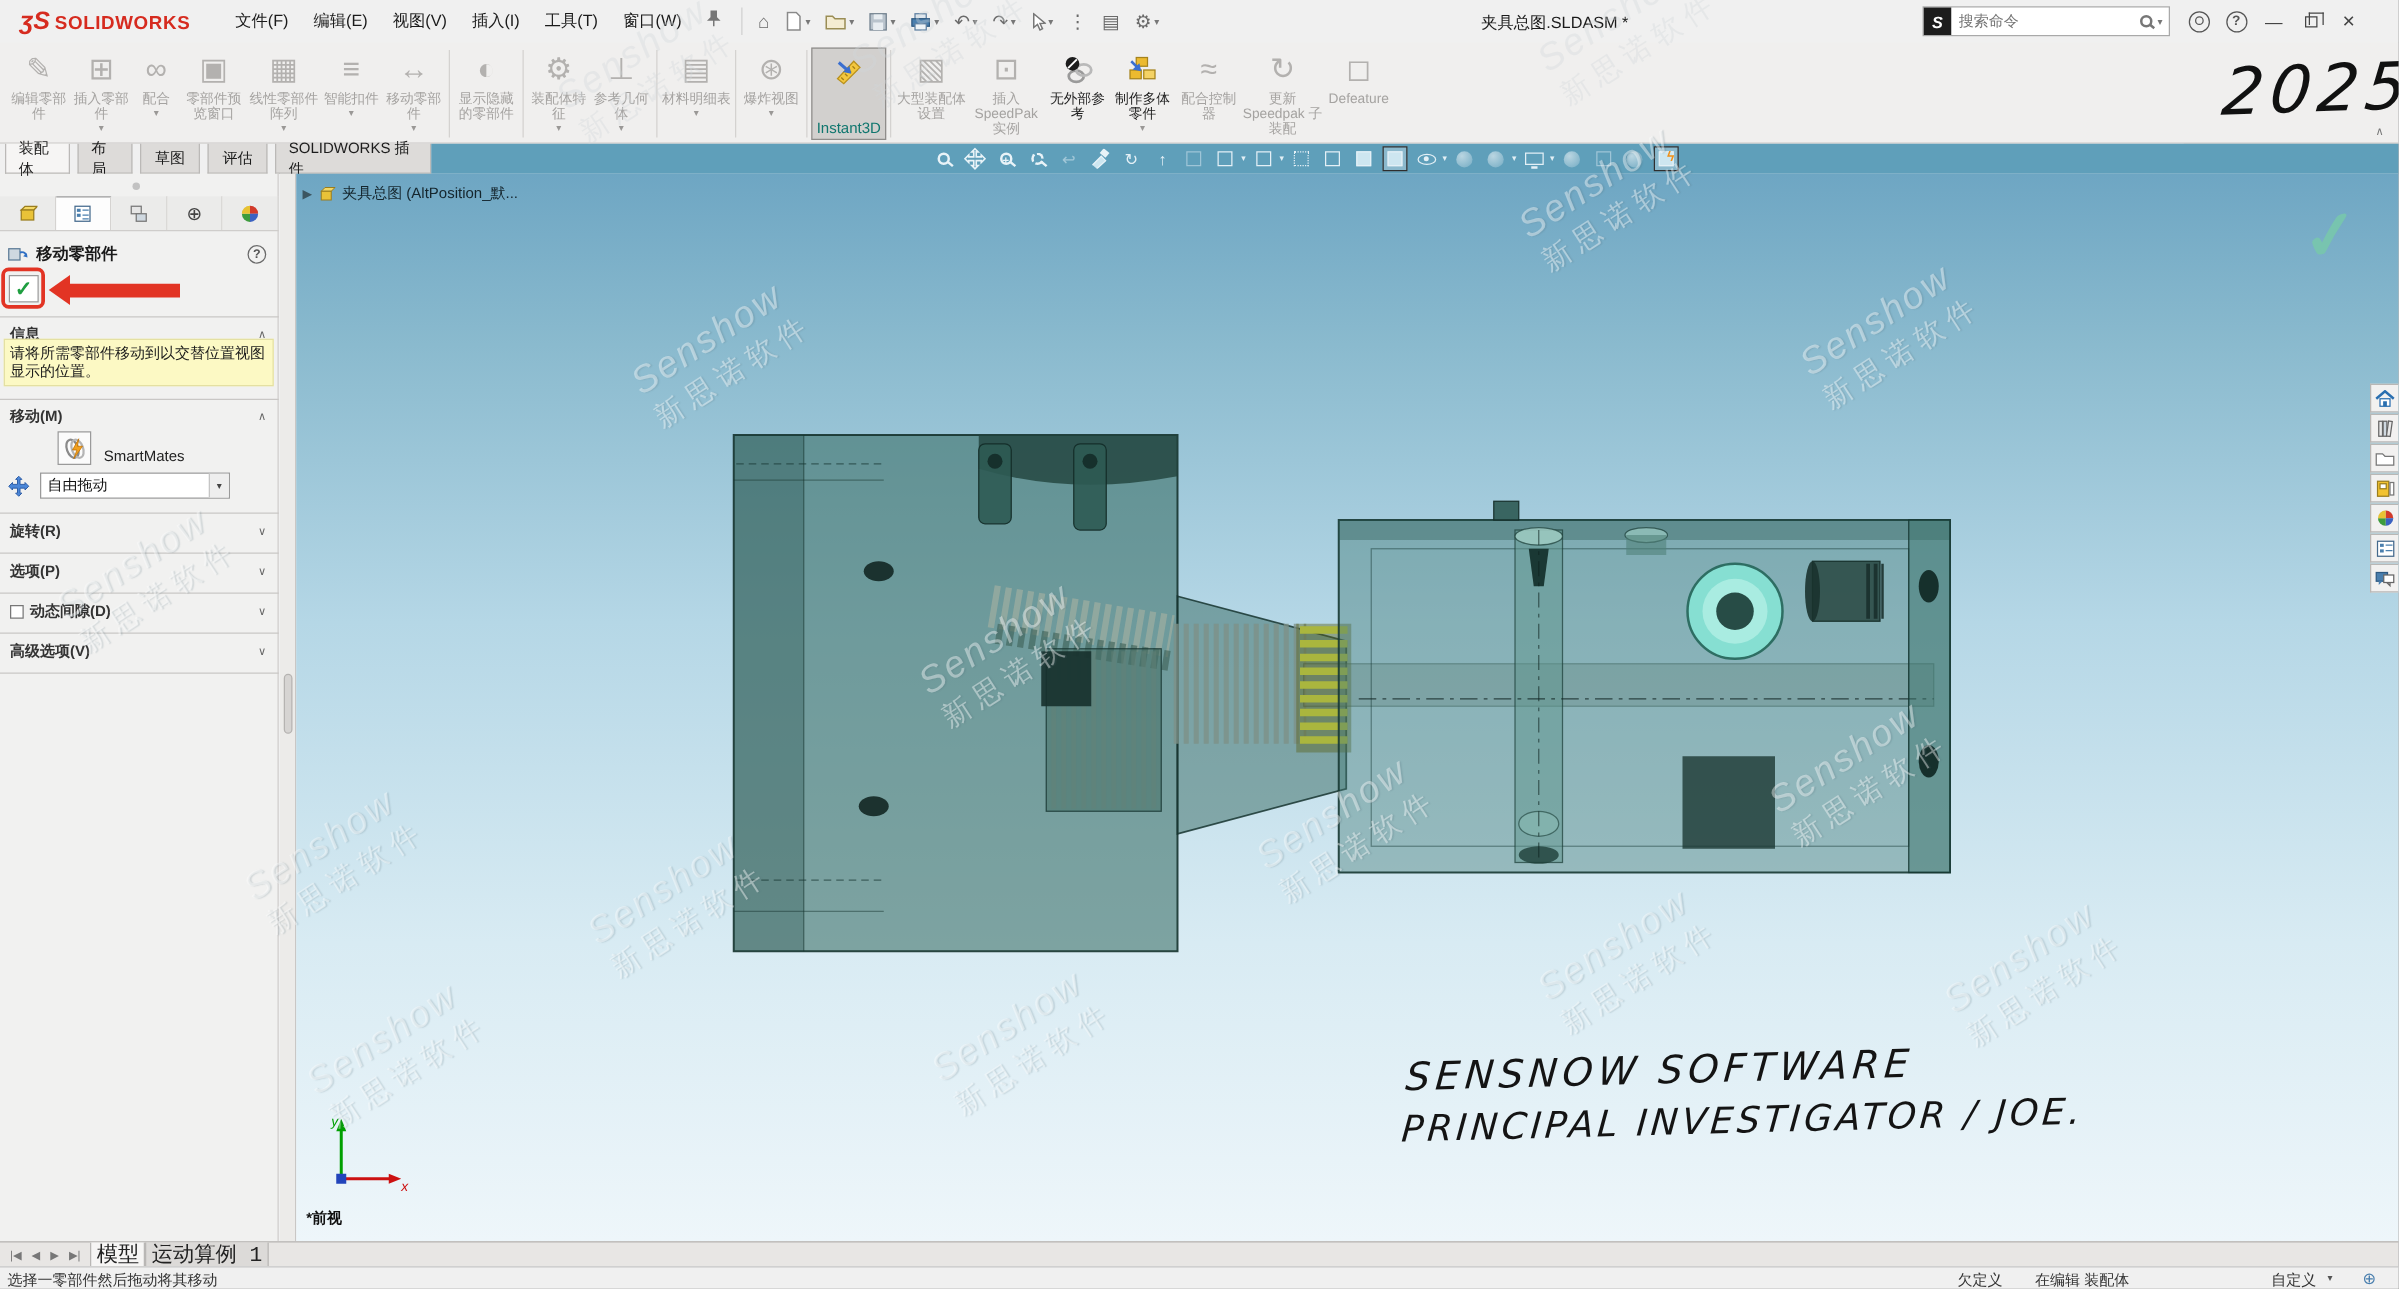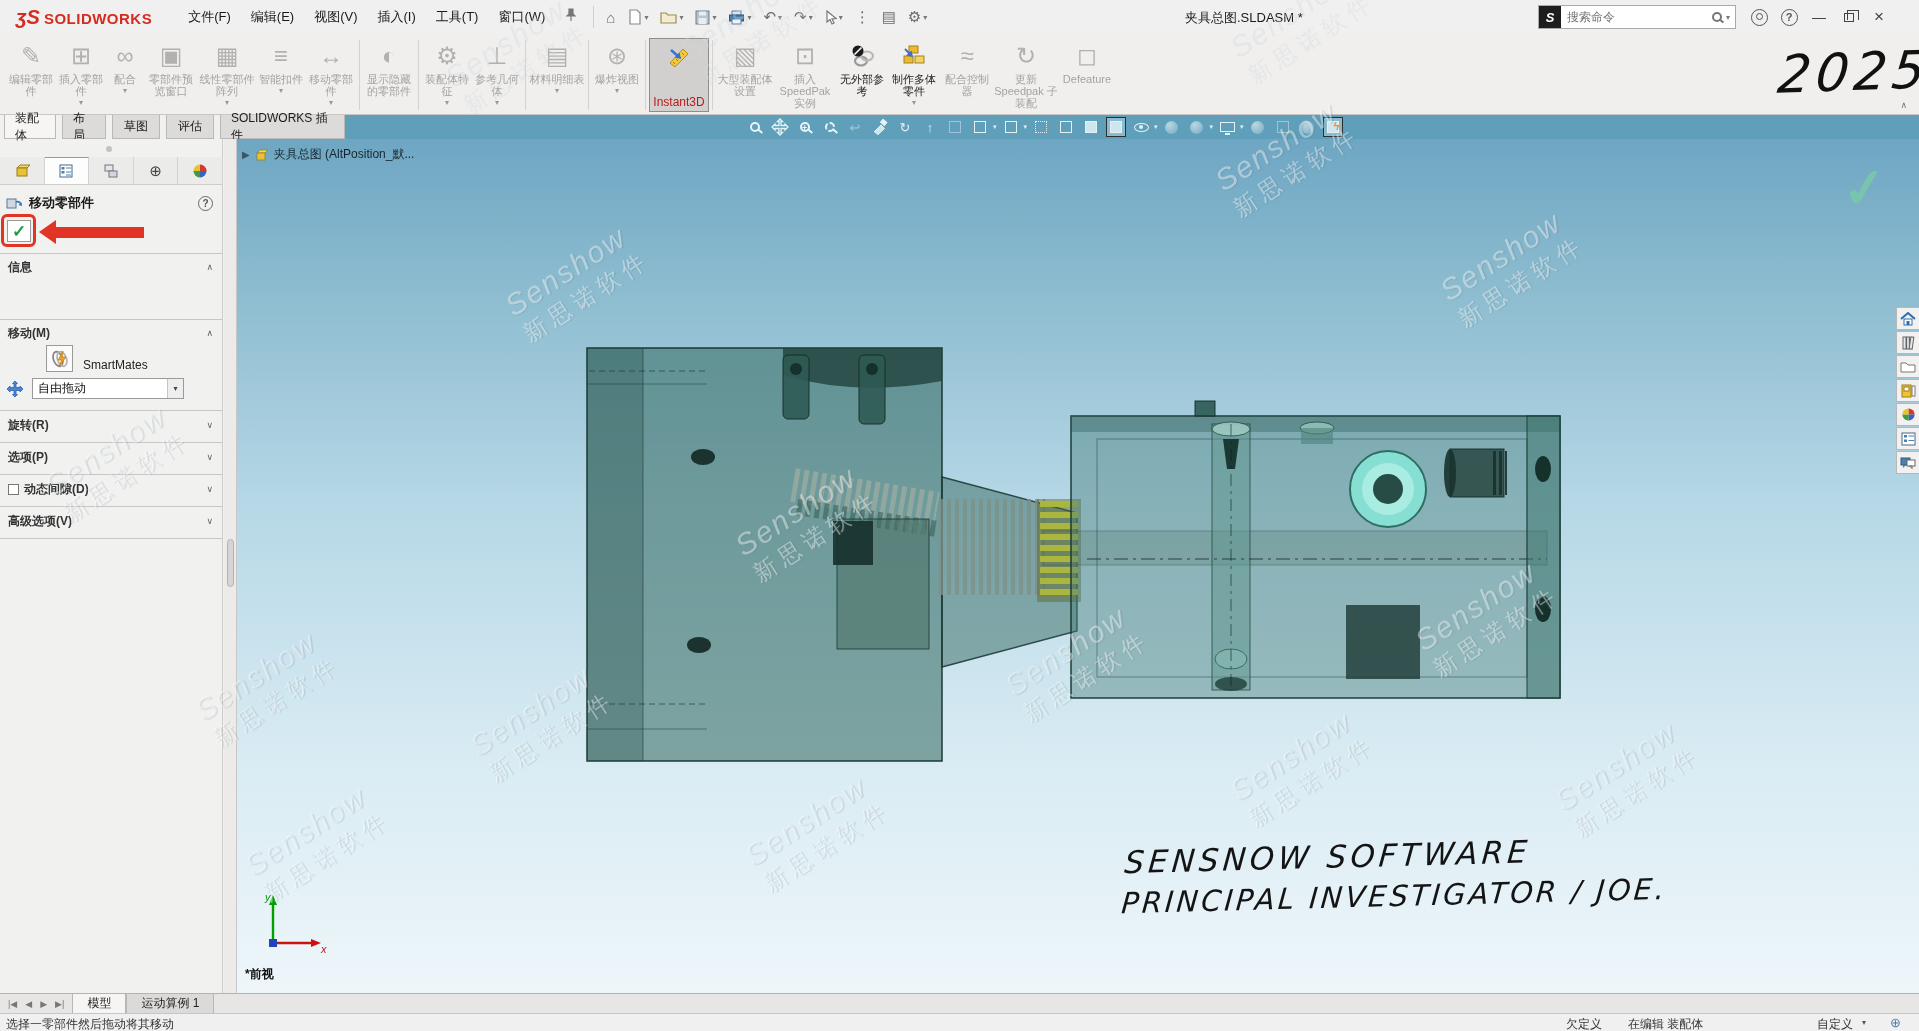--- a/index.html
+++ b/index.html
@@ -34,21 +34,21 @@
   .ic-restore { width:10px; height:9px; border:1px solid #444; position:relative; }
   .ic-restore::before { content:""; position:absolute; left:2px; top:-4px; width:10px; height:9px; border:1px solid #444; border-bottom:none; }
 
   
   .ribbon { position:absolute; left:0; top:34px; width:1919px; height:81px; background:#f0efee; border-bottom:1px solid #c9c7c5; display:flex; align-items:stretch; padding:4px 0 2px 6px; }
   .ritem { display:flex; flex-direction:column; align-items:center; justify-content:flex-start; padding-top:3px; position:relative; }
   .ricon { height:30px; display:flex; align-items:center; justify-content:center; font-size:24px; color:#b3b1af; line-height:30px; }
   .rlabel { font-size:11px; line-height:12px; text-align:center; color:#a5a3a1; margin-top:2px; white-space:normal; }
   .ritem.normal .rlabel { color:#1d1d1d; }
   .ritem.active { background:#d2d0ce; border:1px solid #8f8d8b; }
-  .ritem.active .rlabel { color:#b91c1c; font-size:12px;margin-top:24px; }
+  .ritem.active .rlabel { color:#0f766e; font-size:12px;margin-top:24px; }
   .rcaret { font-size:8px; color:#9a9896; margin-top:1px; }
   .rsep { width:1px; background:#d4d2d0; margin:2px 3px; }
   .ribbon-collapse { position:absolute; right:12px; bottom:4px; font-size:9px; color:#777; }
 
   
   .tabrow { position:absolute; left:0; top:115px; width:1747px; height:24px; background:#f0f0f0; }
   .ctab { position:absolute; top:0; height:24px; display:flex; align-items:center; justify-content:center; font-size:12px; color:#1c1c1c; background:#dddbd9; border:1px solid #bbb9b7; border-top:none; padding:0 10px; }
   .ctab.active { background:#f6f5f4; border-top:none; font-weight:normal; z-index:2; }
   .bluestrip { position:absolute; left:345px; top:0; width:1574px; height:24px; background:#5f9fba; }
   .hud { position:absolute; left:400px; top:2px; display:flex; align-items:center; height:20px; }
@@ -119,21 +119,21 @@
   .hw-year { position:absolute; left:1778px; top:42px; font-size:52px; color:#111; letter-spacing:5px; transform:rotate(-2deg) skewX(-8deg); font-style:italic; font-family:"DejaVu Sans", sans-serif; z-index:30; }
 
   
   .taskpane { position:absolute; right:0; top:168px; width:23px; }
   .tp-item { width:23px; height:23px; background:#f2f1f0; border:1px solid #b9b7b5; border-right:none; margin-bottom:1px; display:flex; align-items:center; justify-content:center; }
 
   
   .doctabs { position:absolute; left:0; top:993px; width:1919px; height:20px; background:#e8e6e4; border-top:1px solid #b5b3b1; display:flex; align-items:stretch; }
   .dnav { display:flex; align-items:center; padding:0 4px; }
   .dnav span { font-size:9px; color:#777; margin:0 4px; }
-  .dtab { display:flex; align-items:center; padding:0 14px; font-size:12px; color:#222; background:#dcdad8; border-right:1px solid #b9b7b5; border-left:1px solid #b9b7b5; }
+  .dtab { display:flex; align-items:center; padding:0 4px; font-size:17px; color:#222; background:#dcdad8; border-right:1px solid #b9b7b5; border-left:1px solid #b9b7b5;font-family:Liberation Mono, monospace; }
   .dtab.active { background:#f6f5f4; font-weight:normal; }
 
   
   .statusbar { position:absolute; left:0; top:1013px; width:1919px; height:32px; background:#f0f0f0; border-top:1px solid #c6c6c6; font-size:12px; color:#333; }
   .sb-msg { position:absolute; left:6px; top:2px; }
   .sb-def { position:absolute; left:1566px; top:2px; }
   .sb-mode { position:absolute; left:1628px; top:2px; }
   .sb-custom { position:absolute; left:1817px; top:2px; }
   .sb-custom-caret { position:absolute; left:1862px; top:4px; font-size:8px; color:#555; }
   .sb-globe { position:absolute; left:1890px; top:1px; font-size:13px; color:#4a7fae; }
@@ -535,20 +535,21 @@
       <span class="red-arrow">
           <span class="head"></span>
           <span class="bar"></span>
         </span>
     </div>
     <div class="pdivider" style="top:114px;"></div>
     <div class="psec-head" style="top:119px;">
       <span class="psec-label">信息</span>
       <span class="psec-chev">∧</span>
     </div>
+    <div class="pmsg">请将所需零部件移动到以交替位置视图显示的位置。</div>
     <div class="pdivider" style="top:180px;"></div>
     <div class="psec-head" style="top:185px;">
       <span class="psec-label">移动(M)</span>
       <span class="psec-chev">∧</span>
     </div>
     <div class="smartmates-row">
       <span class="sm-btn">
         <svg width="20" height="20" viewBox="0 0 20 20">
             <ellipse cx="8" cy="10" rx="4.5" ry="7.5" fill="none" stroke="#8a8a8a" stroke-width="1.8" transform="rotate(-20 8 10)"></ellipse>
             <ellipse cx="12" cy="10" rx="4.5" ry="7.5" fill="none" stroke="#b5b5b5" stroke-width="1.8" transform="rotate(-20 12 10)"></ellipse>

